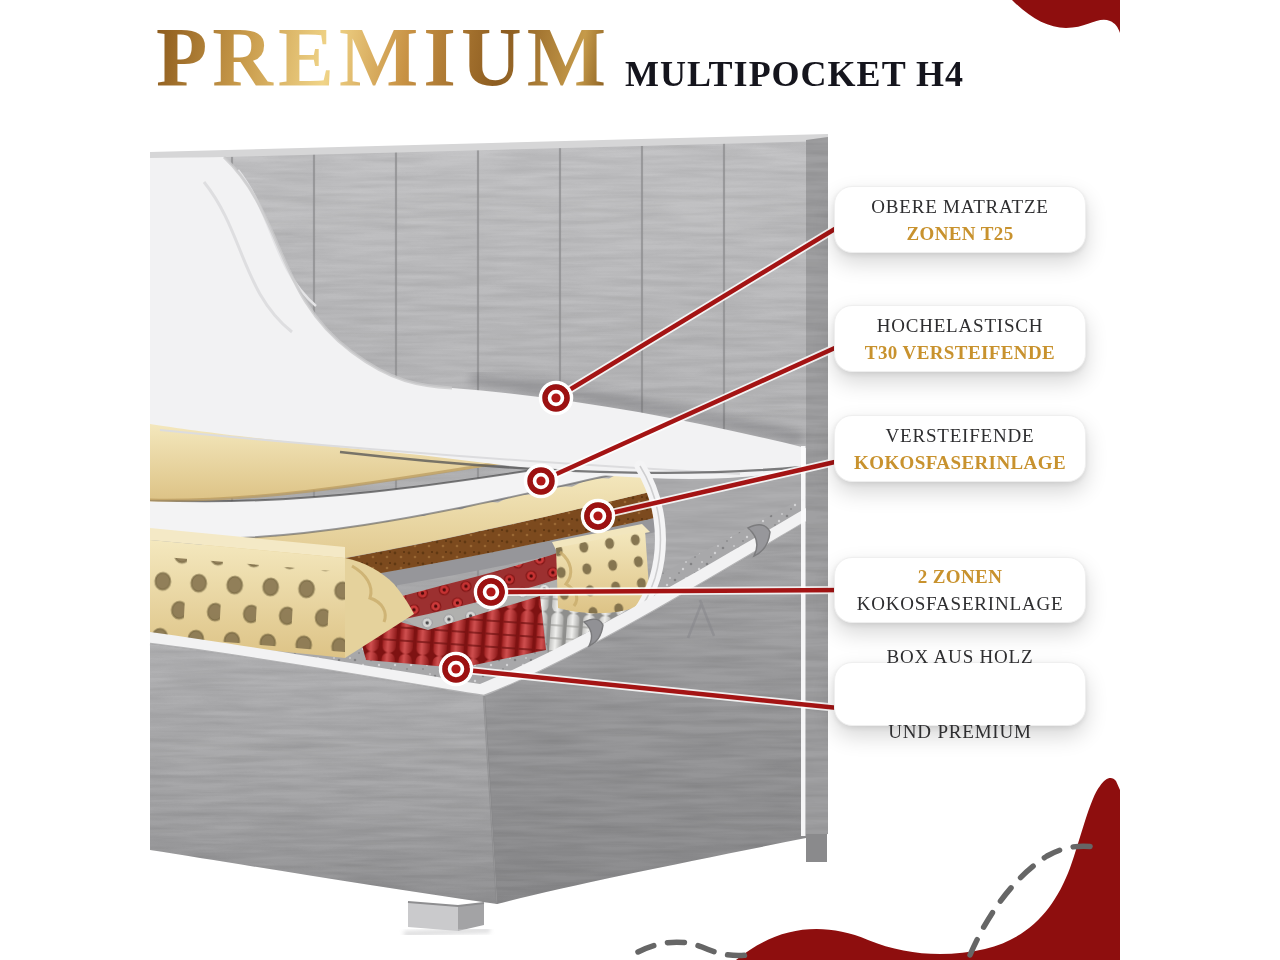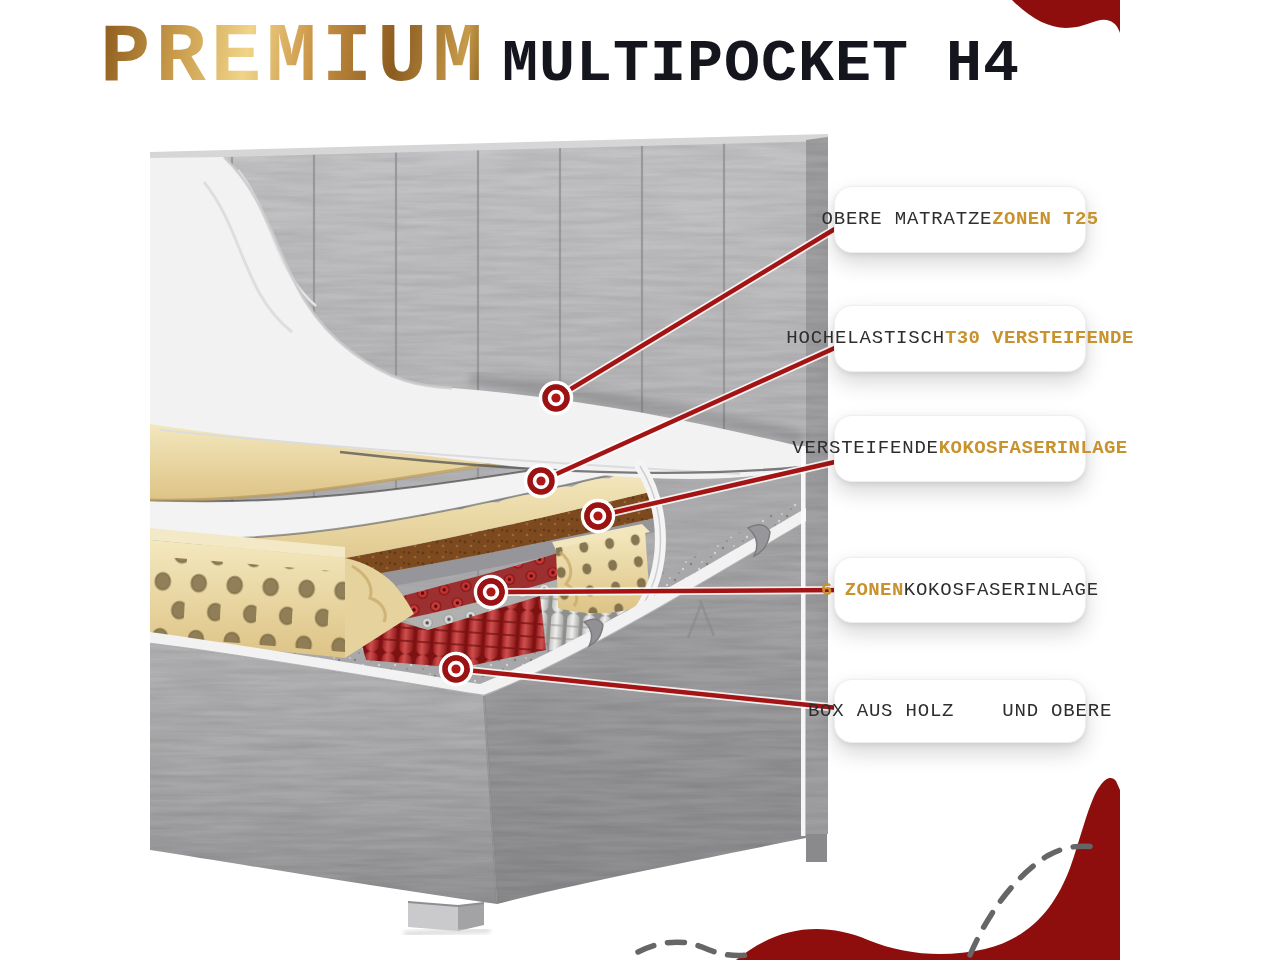--- a/index.html
+++ b/index.html
@@ -1,42 +1,42 @@
 <!DOCTYPE html>
 <html style="--accent-gold: #C8922E; --callout-text: #2E2E30; --title-dark: #15151D;"><head>
 <meta charset="utf-8">
 <style>
   html,body{margin:0;padding:0;background:#fff;}
   .stage{position:relative;width:1280px;height:960px;background:#fff;overflow:hidden;
-         font-family:Liberation Mono, monospace;}
+         font-family:Liberation Serif, serif;}
   svg{position:absolute;left:0;top:0;}
   
   .title-row{position:absolute;left:0;top:16px;width:1120px;display:flex;
              justify-content:center;align-items:baseline;gap:14px;}
   .title-premium{
      font-size:84px;font-weight:700;letter-spacing:5px;line-height:1;
      background-image:linear-gradient(100deg,#8c5a1c 0%,#c89a4a 20%,#f0d488 38%,
                       #c89244 55%,#8c5c20 75%,#c59a4a 92%,#7d5117 100%);
      -webkit-background-clip:text;background-clip:text;color:transparent;}
-  .title-model{font-size:60px;font-weight:700;letter-spacing:1px;line-height:1;
+  .title-model{font-size:36px;font-weight:700;letter-spacing:1px;line-height:1;
      color:var(--title-dark,#15151D);}
   
   .callout{position:absolute;left:834px;width:252px;box-sizing:border-box;
      background:#ffffff;border-radius:18px;border:1px solid #efefef;
      box-shadow:0 10px 22px rgba(0,0,0,.16),0 2px 5px rgba(0,0,0,.08);
-     display:flex;flex-direction:row;justify-content:center;align-items:center;
+     display:flex;flex-direction:column;justify-content:center;align-items:center;
      padding:10px 8px;text-align:center;}
   .callout .ln{font-size:19px;line-height:27px;letter-spacing:.8px;
      color:var(--callout-text,#2E2E30);white-space:nowrap;}
   .callout .ln.gold{color:var(--accent-gold,#C8922E);font-weight:700;letter-spacing:.4px;}
   #callout-1{top:186px;height:67px;}
   #callout-2{top:305px;height:67px;}
   #callout-3{top:415px;height:67px;}
   #callout-4{top:557px;height:66px;}
-  #callout-5{top:679px;height:64px;gap:48px;}
+  #callout-5{top:662px;height:64px;gap:48px;}
 </style>
 </head>
 <body>
 
 <div class="stage">
 
 <svg width="1280" height="960" viewBox="0 0 1280 960">
   <defs>
     <linearGradient id="gradHead" x1="0" y1="0" x2="0" y2="1">
       <stop offset="0" stop-color="#c3c3c5"></stop>
@@ -285,21 +285,21 @@
 </div>
 <div class="callout" id="callout-2">
   <span class="ln">HOCHELASTISCH</span>
   <span class="ln gold">T30 VERSTEIFENDE</span>
 </div>
 <div class="callout" id="callout-3">
   <span class="ln">VERSTEIFENDE</span>
   <span class="ln gold">KOKOSFASERINLAGE</span>
 </div>
 <div class="callout" id="callout-4">
-  <span class="ln gold">6 ZONEN</span>
+  <span class="ln gold">2 ZONEN</span>
   <span class="ln">KOKOSFASERINLAGE</span>
 </div>
 <div class="callout" id="callout-5">
   <span class="ln">BOX AUS HOLZ</span>
-  <span class="ln">UND OBERE</span>
+  <span class="ln">UND PREMIUM</span>
 </div>
 
 </div>
 
 </body></html>

